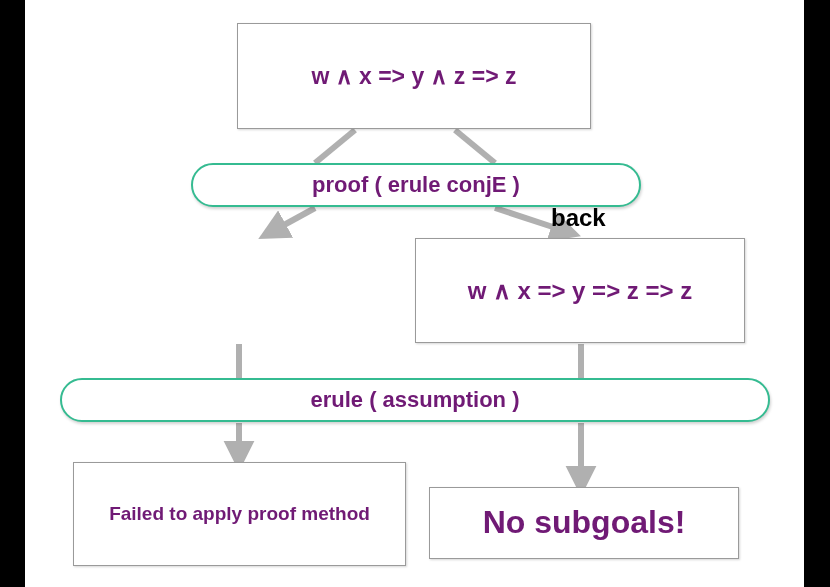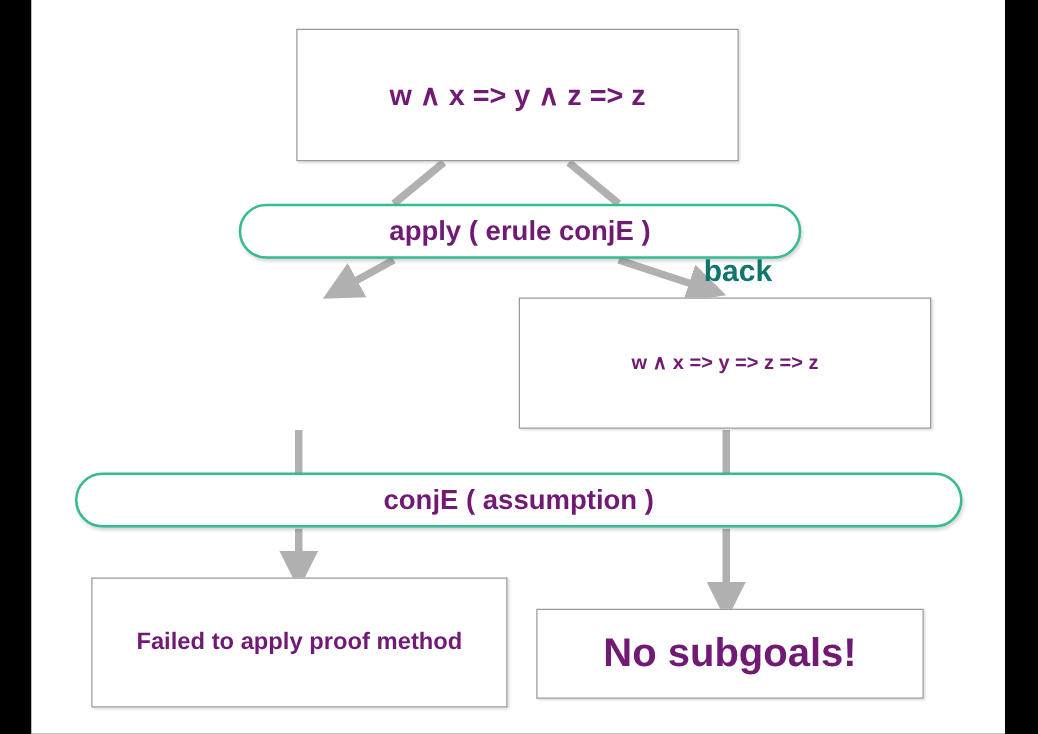--- a/index.html
+++ b/index.html
@@ -62,32 +62,32 @@
   .pill {
     border: 2.2px solid #35bb91;
     border-radius: 999px;
     box-shadow: 1px 2px 3px rgba(0,0,0,0.18);
   }
 
   
   #node-goal-root     { left: 212px; top: 23px;  width: 354px; height: 106px; font-size: 23px; }
   #node-apply-erule   { left: 166px; top: 163px; width: 450px; height: 44px;  font-size: 22px; }
   #node-goal-left     { left: 48px;  top: 238px; width: 330px; height: 105px; font-size: 22px; }
-  #node-goal-right    { left: 390px; top: 238px; width: 330px; height: 105px; font-size: 16px; }
+  #node-goal-right    { left: 390px; top: 238px; width: 330px; height: 105px; font-size: 24px; }
   #node-apply-assume  { left: 35px;  top: 378px; width: 710px; height: 44px;  font-size: 22px; }
   #node-result-failed { left: 48px;  top: 462px; width: 333px; height: 104px; font-size: 19px; padding: 0 14px; }
   #node-result-nosub  { left: 404px; top: 487px; width: 310px; height: 72px;  font-size: 32px; }
 
   #label-back {
     position: absolute;
-    left: 538px;
+    left: 526px;
     top: 204px;
     font-size: 24px;
     font-weight: bold;
-    color: #0f766e;
+    color: #000000;
     letter-spacing: 0px;
     text-align: center;
   }
 </style>
 </head>
 <body>
 
 <div id="stage">
   <div id="canvas">
 
@@ -106,26 +106,26 @@
 
       <path d="M 214 344 L 214 379" stroke="#b0b0b0" stroke-width="6" fill="none"></path>
       <path d="M 556 344 L 556 379" stroke="#b0b0b0" stroke-width="6" fill="none"></path>
 
       <path d="M 214 423 L 214 455" stroke="#b0b0b0" stroke-width="6" fill="none" marker-end="url(#arrowhead)"></path>
       <path d="M 556 423 L 556 480" stroke="#b0b0b0" stroke-width="6" fill="none" marker-end="url(#arrowhead)"></path>
     </svg>
 
     <div class="node box" id="node-goal-root">w ∧ x =&gt; y ∧ z =&gt; z</div>
 
-    <div class="node pill" id="node-apply-erule">apply ( erule conjE )</div>
+    <div class="node pill" id="node-apply-erule">proof ( erule conjE )</div>
 
 
     <div class="node box" id="node-goal-right">w ∧ x =&gt; y =&gt; z =&gt; z</div>
 
-    <div class="node pill" id="node-apply-assume">conjE ( assumption )</div>
+    <div class="node pill" id="node-apply-assume">erule ( assumption )</div>
 
     <div class="node box" id="node-result-failed">Failed to apply proof method</div>
 
     <div class="node box" id="node-result-nosub">No subgoals!</div>
 
     <div id="label-back">back</div>
 
   </div>
 </div>
 

